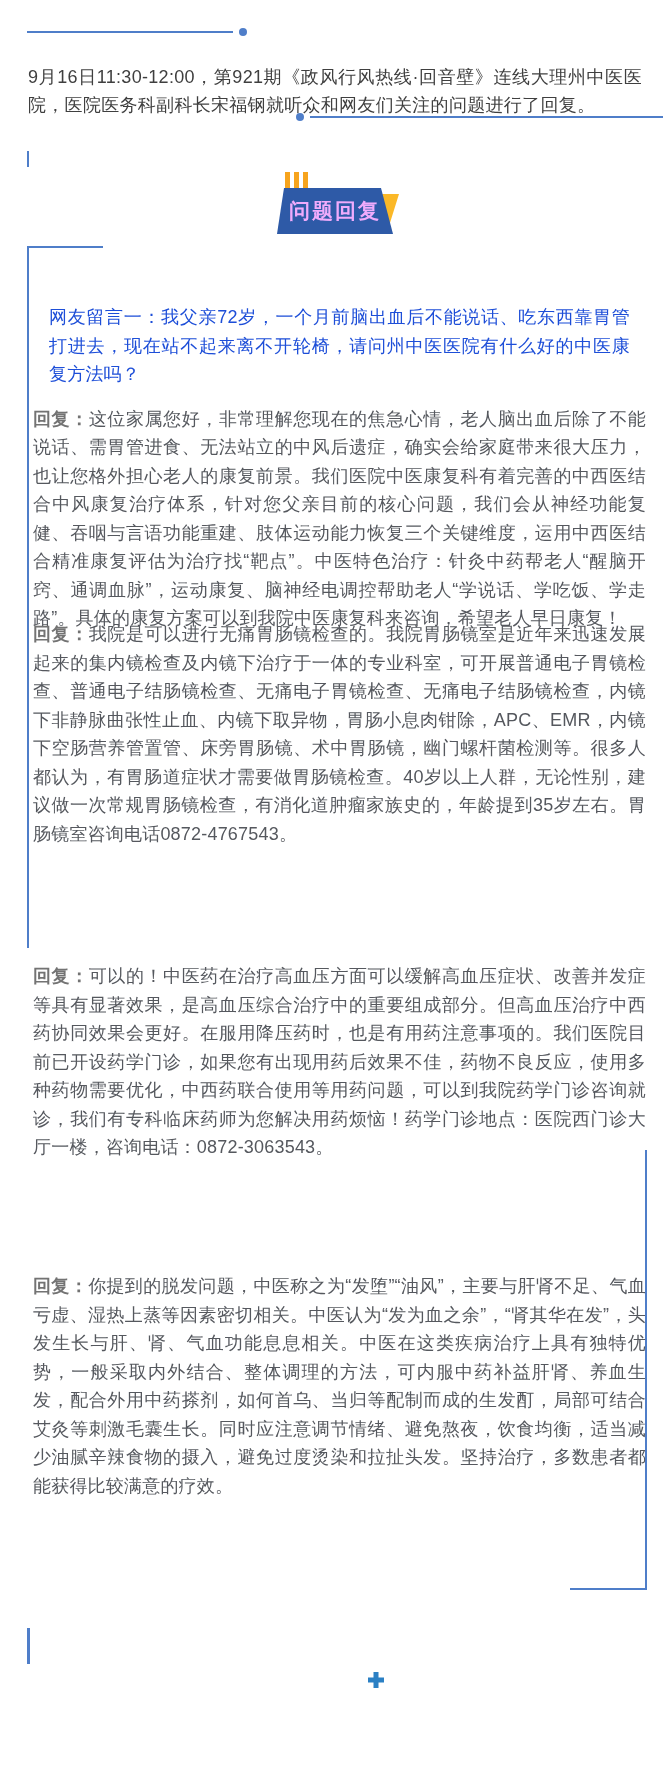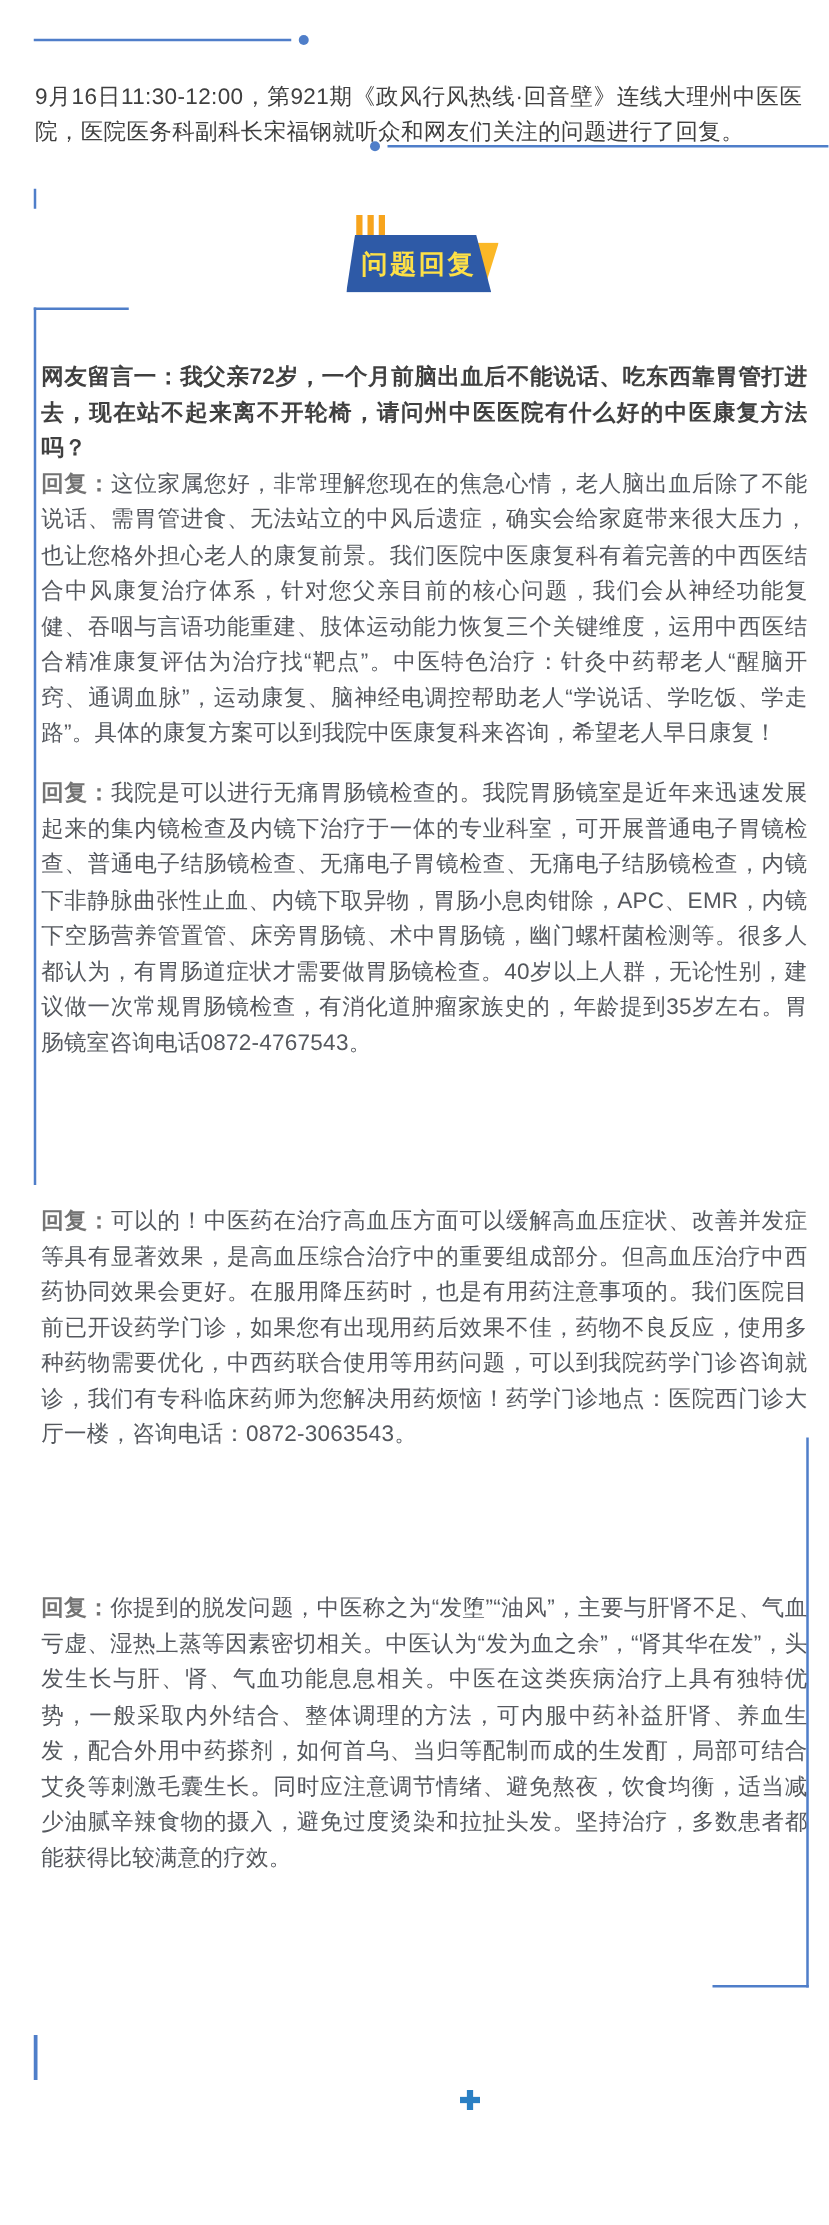--- a/index.html
+++ b/index.html
@@ -38,40 +38,40 @@
     z-index:1;
   }
   .badge .plate{
     position:absolute;left:0;top:16px;width:116px;height:46px;
     background:#2e5aa7;
     clip-path:polygon(7px 0,104px 0,116px 100%,0 100%);
     z-index:2;
     display:flex;align-items:center;justify-content:center;
   }
   .badge .plate span{
-    color:#fde047;font-size:21px;font-weight:bold;letter-spacing:2px;
+    color:#f0abfc;font-size:21px;font-weight:bold;letter-spacing:2px;
   }
 
   
   .bracket-tl{
     position:absolute;left:27px;top:246px;width:74px;height:700px;
     border-left:2px solid #4f7ec9;border-top:2px solid #4f7ec9;
   }
   .bracket-br{
     position:absolute;left:570px;top:1150px;width:75px;height:438px;
     border-right:2px solid #4f7ec9;border-bottom:2px solid #4f7ec9;
   }
 
   
   .qa{
     position:absolute;left:33px;width:613px;
     font-size:18px;line-height:28.5px;
     text-align:justify;letter-spacing:0.2px;
   }
-  .qa .q{color:#404040;font-weight:bold;margin:0;}
+  .qa .q{color:#1d4ed8;font-weight:normal;margin:16px;}
   .qa .a{color:#55585e;font-weight:normal;margin:0;}
   .qa .a .alabel{color:#737373;font-weight:bold;}
   .qa1{top:287px;}
   .qa2{top:620px;}
   .qa3{top:962px;}
   .qa4{top:1272px;}
 
   
   .end-plus{position:absolute;left:368px;top:1672px;width:16px;height:16px;}
   .end-text{

